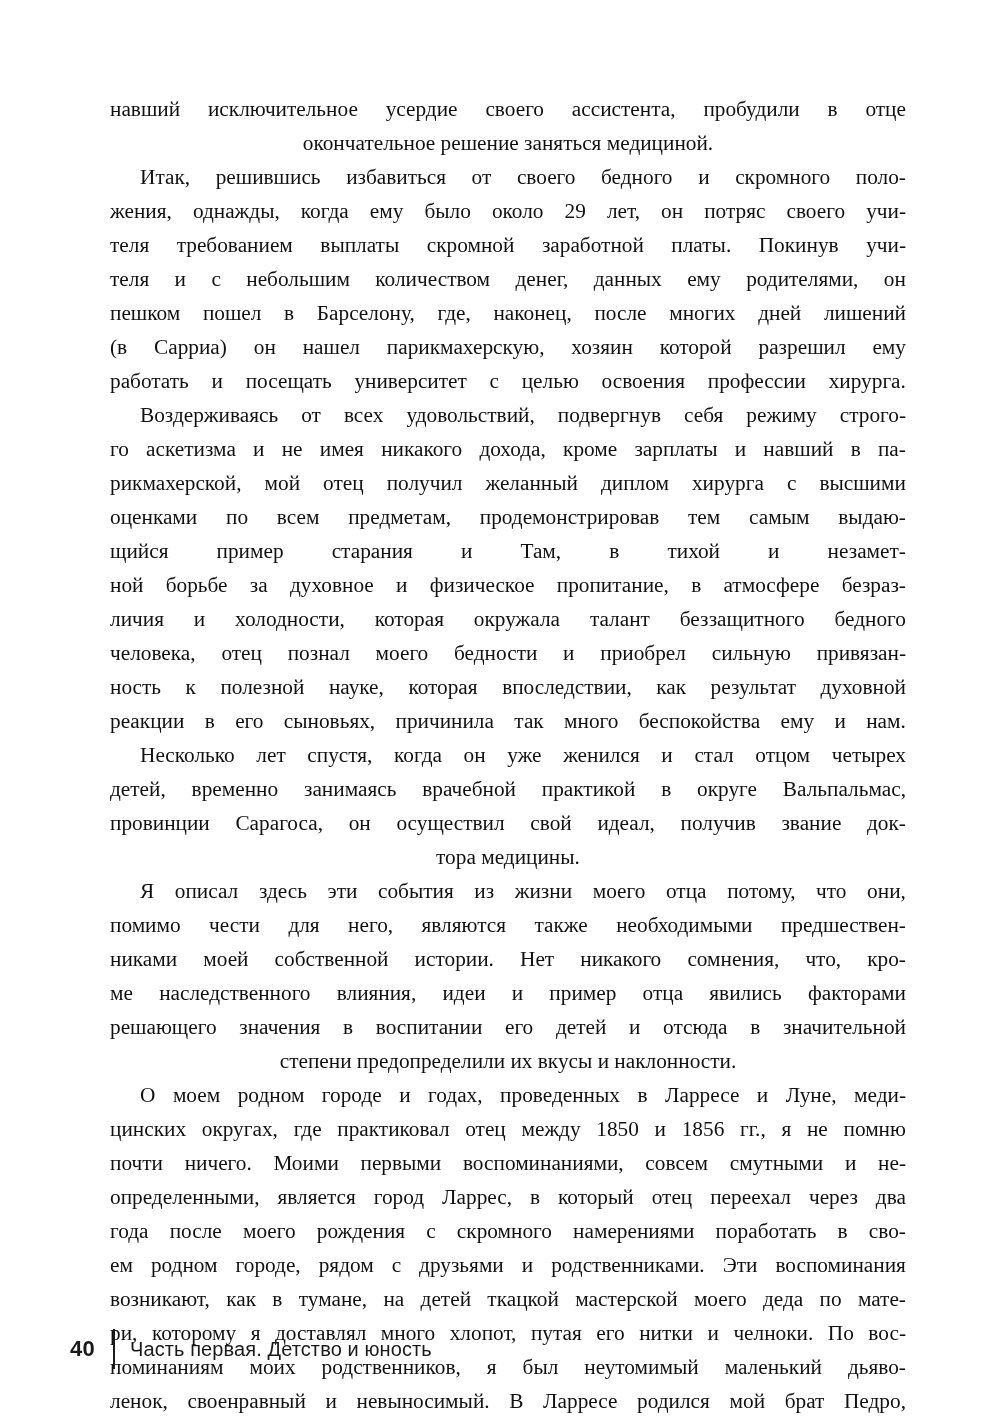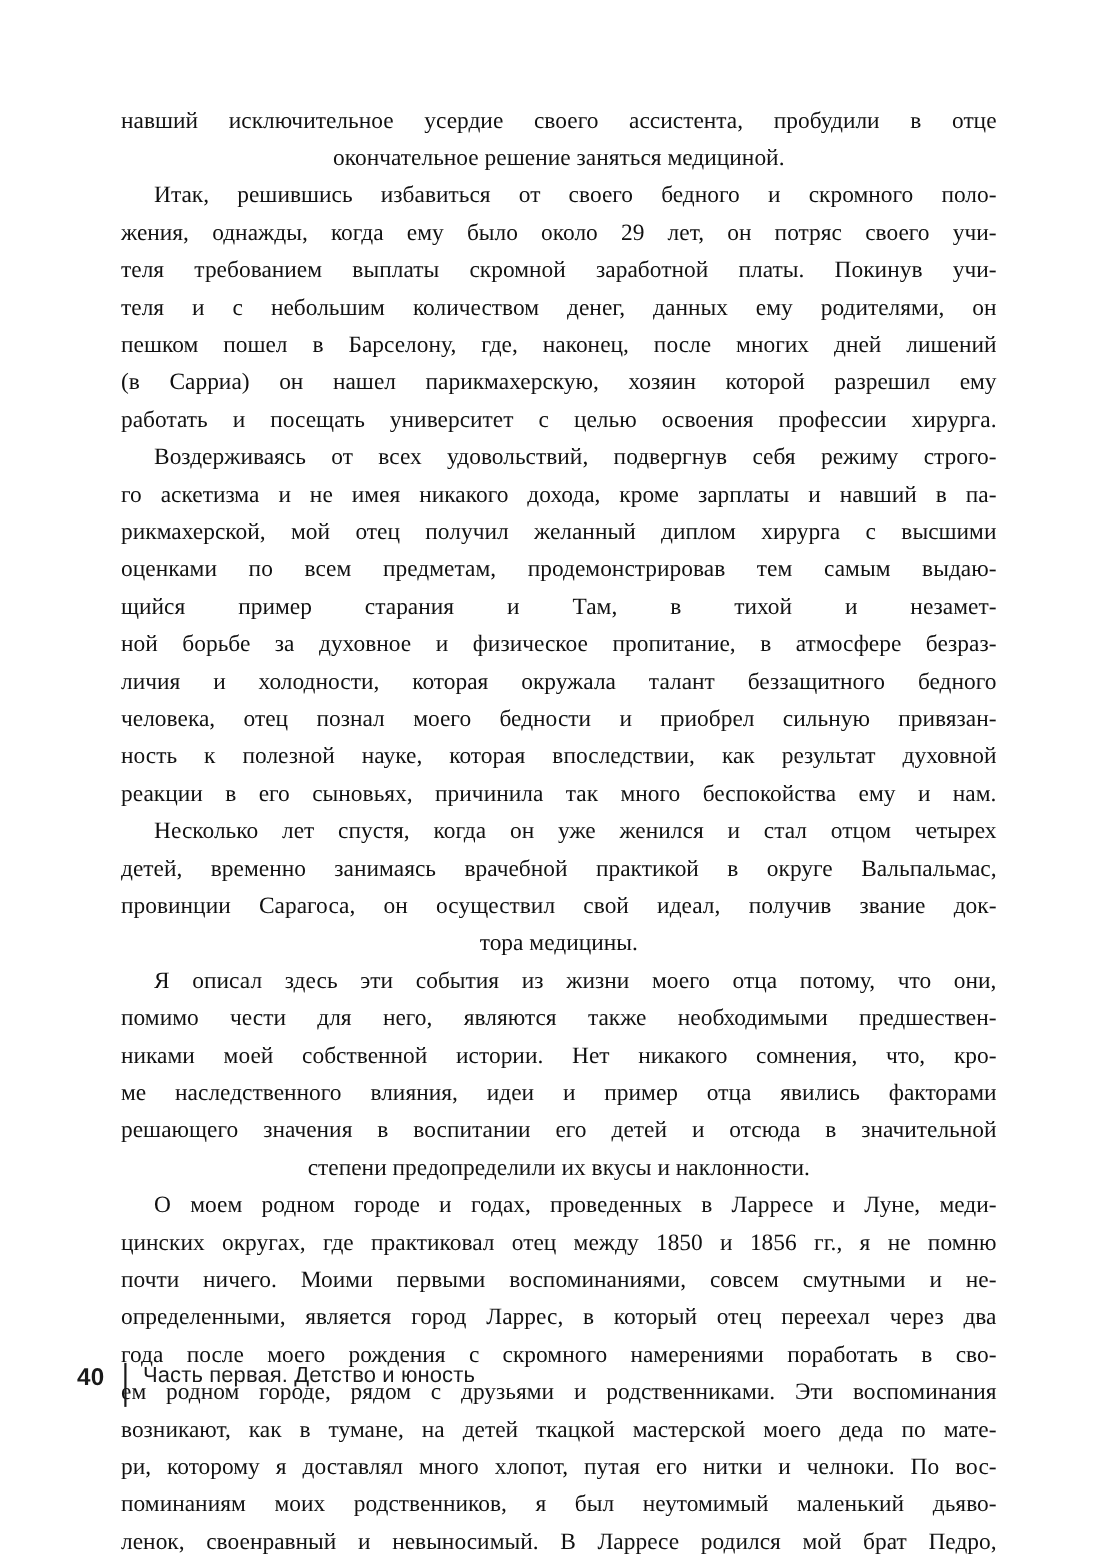--- a/index.html
+++ b/index.html
@@ -65,24 +65,24 @@
   }
   .line .w {
     display: inline-block;
     white-space: pre;
   }
 
   
   .footer {
     position: absolute;
     left: 70px;
-    top: 1239px;
+    top: 1328px;
     height: 42px;
     display: flex;
-    align-items: flex-start;
+    align-items: center;
     font-family: "Liberation Sans", "DejaVu Sans", sans-serif;
   }
   .folio {
     font-size: 22px;
     font-weight: bold;
     color: #1a1a1a;
     letter-spacing: 0.3px;
     min-width: 30px;
   }
   .footer-rule {

